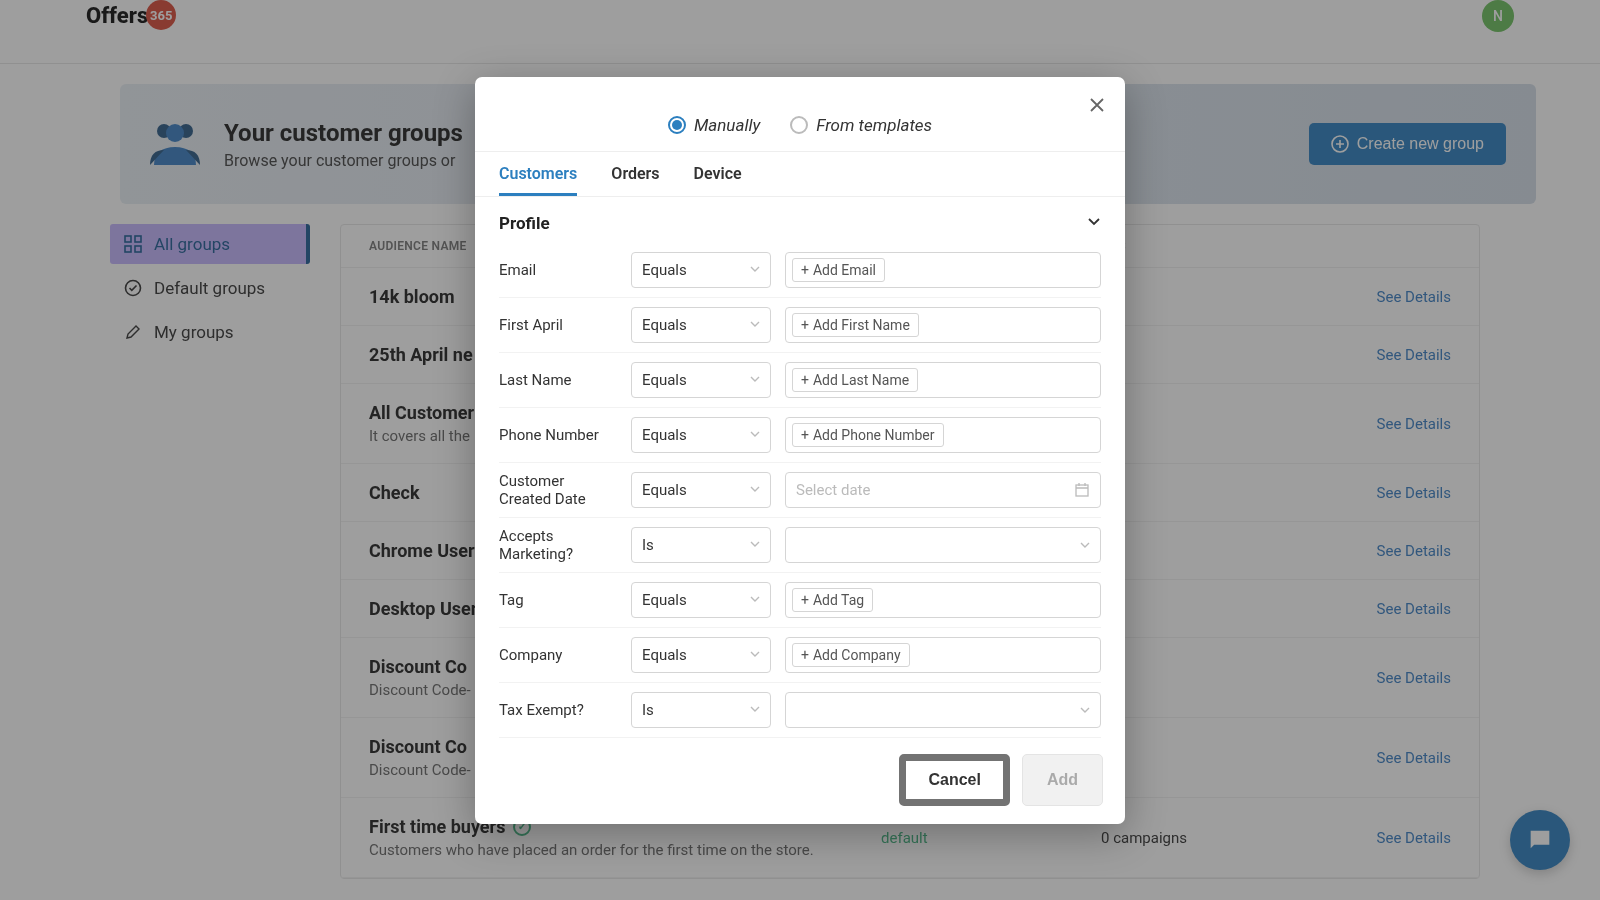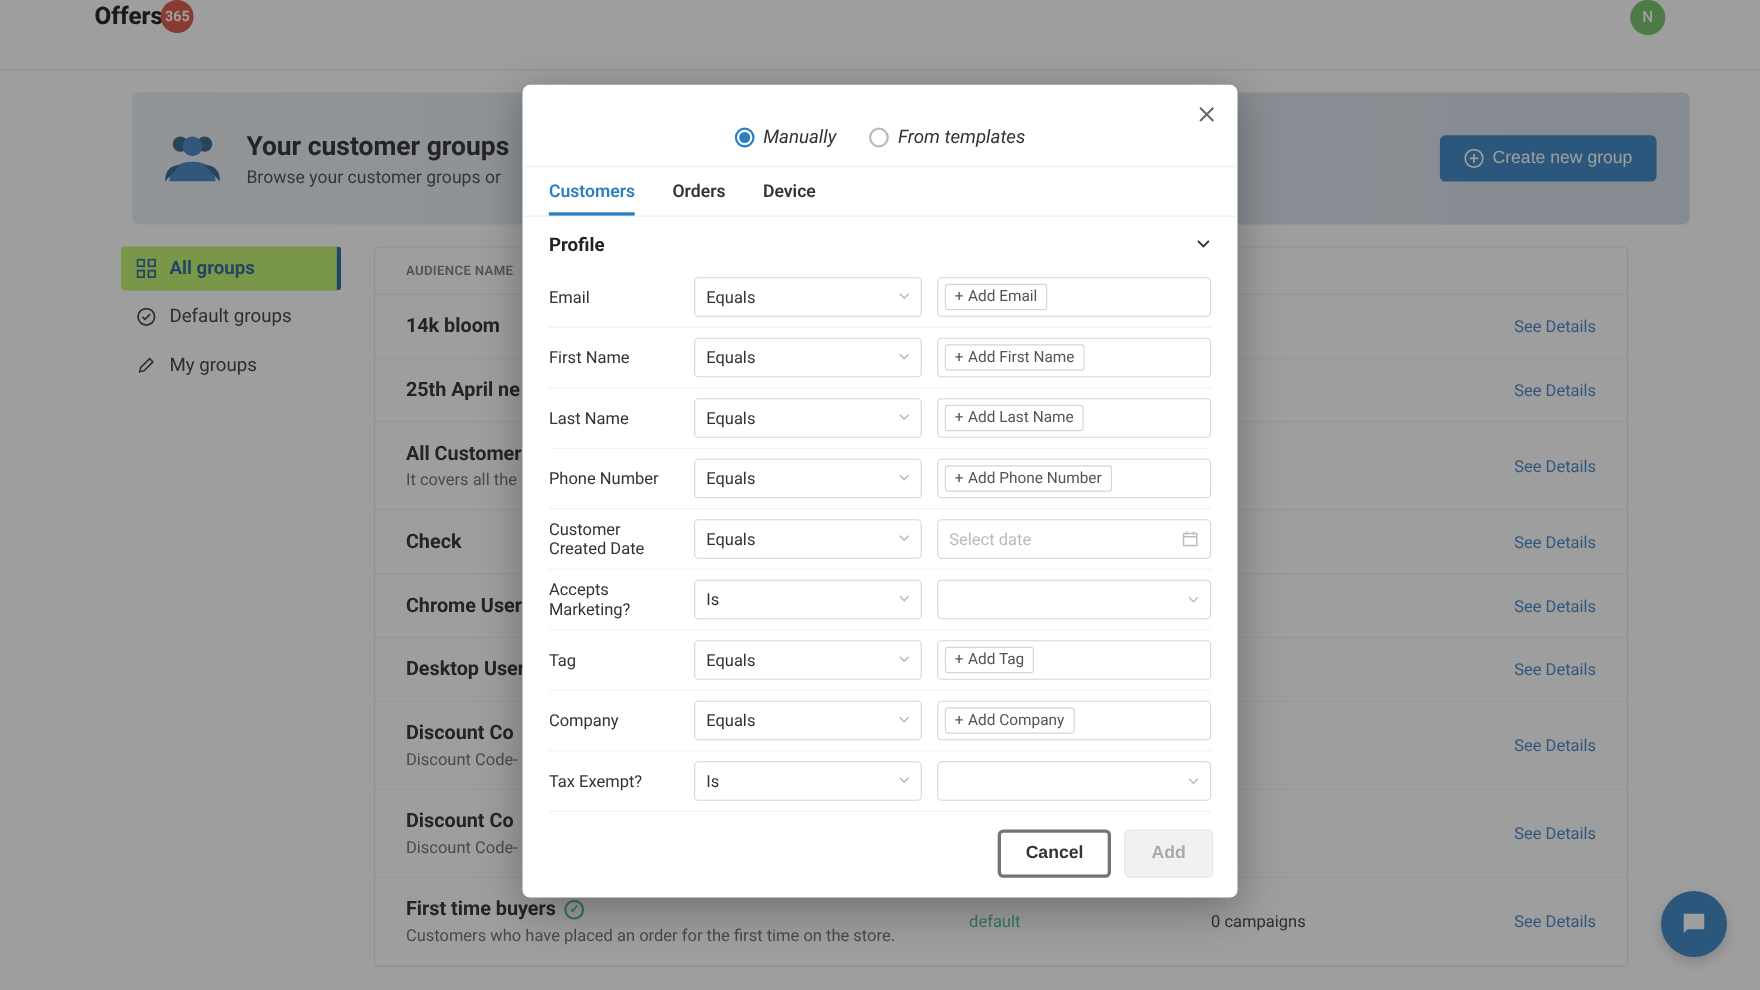--- a/index.html
+++ b/index.html
@@ -17,21 +17,21 @@
 .banner-left { display: flex; align-items: center; gap: 24px; }
 .banner-icon { width: 50px; height: 50px; position: relative; }
 .banner-text h1 { font-size: 24px; font-weight: 700; color: #222; margin-bottom: 4px; }
 .banner-text p { font-size: 16px; color: #444; }
 .btn-primary { background: #2c7fbf; color: #fff; border: none; border-radius: 5px; padding: 12px 22px; font-size: 16px; font-weight: 500; display: flex; align-items: center; gap: 8px; cursor: pointer; }
 
 
 .body { display: flex; margin: 20px 120px 0 110px; gap: 30px; }
 .sidebar { width: 200px; }
 .side-item { display: flex; align-items: center; gap: 12px; padding: 10px 14px; font-size: 17px; color: #333; border-radius: 3px; cursor: pointer; margin-bottom: 4px; }
-.side-item.active { background: #bef264; color: #1f5e96; border-right: 4px solid #1f5e96; font-weight: 700; }
+.side-item.active { background: #c4b5fd; color: #1f5e96; border-right: 4px solid #1f5e96; font-weight: 400; }
 .side-item .icn { width: 18px; height: 18px; }
 
 
 .table { flex: 1; border: 1px solid #e6e6e6; border-radius: 4px; background: #fff; }
 .thead { display: flex; padding: 14px 28px; font-size: 12px; font-weight: 600; color: #777; letter-spacing: 0.3px; border-bottom: 1px solid #eee; }
 .th1 { flex: 1; }
 .th2 { width: 220px; }
 .th3 { width: 200px; }
 .th4 { width: 150px; }
 .trow { display: flex; align-items: center; padding: 18px 28px; border-bottom: 1px solid #f0f0f0; }
@@ -61,30 +61,30 @@
 .mtab { font-size: 16px; font-weight: 600; color: #333; padding-bottom: 10px; cursor: pointer; }
 .mtab.active { color: #2c7fbf; border-bottom: 3px solid #2c7fbf; }
 
 .modal-body { padding: 0 24px; }
 .section-hd { display: flex; justify-content: space-between; align-items: center; padding: 16px 0 10px 0; }
 .section-hd h3 { font-size: 17px; font-weight: 700; color: #222; }
 .chev { font-size: 16px; color: #333; cursor:pointer;}
 
 .frow { display: flex; align-items: center; gap: 14px; min-height: 55px; border-bottom: 1px solid #f2f2f2; padding: 9px 0;}
 .frow .flbl { width: 118px; font-size: 15px; color: #333;}
-.select { width: 207px; height: 36px; border: 1px solid #d5d5d5; border-radius: 4px; background: #fff; display: flex; align-items: center; justify-content: space-between; padding: 0 10px; font-size: 15px; color: #333; cursor: pointer; }
+.select { width: 140px; height: 36px; border: 1px solid #d5d5d5; border-radius: 4px; background: #fff; display: flex; align-items: center; justify-content: space-between; padding: 0 10px; font-size: 15px; color: #333; cursor: pointer; }
 .select .ar { color: #bbb; font-size: 12px; }
 .tagbox { flex: 1; min-height: 36px; border: 1px solid #d5d5d5; border-radius: 4px; display: flex; align-items: center; padding: 3px 6px; }
 .tag-chip { border: 1px solid #d5d5d5; border-radius: 3px; padding: 3px 8px; font-size: 14px; color: #555; display: inline-flex; align-items: center; gap: 4px; cursor: pointer; }
 .tag-chip .plus { font-size: 14px; }
 .datebox { flex: 1; height: 36px; border: 1px solid #d5d5d5; border-radius: 4px; display: flex; align-items: center; justify-content: space-between; padding: 0 10px; color: #bbb; font-size: 15px; }
 .valselect { flex: 1; height: 36px; border: 1px solid #d5d5d5; border-radius: 4px; display: flex; align-items: center; justify-content: flex-end; padding: 0 10px; color: #bbb; font-size: 12px; cursor:pointer;}
 
 .modal-ft { display: flex; justify-content: flex-end; gap: 12px; padding: 16px 22px 18px 22px; }
-.btn-outline { background: #fff; border: 3px solid #737373; border-radius: 5px; padding: 10px 22px; font-size: 16px; font-weight: 600; color: #333; cursor: pointer; }
+.btn-outline { background: #fff; border: 7px solid #737373; border-radius: 5px; padding: 10px 22px; font-size: 16px; font-weight: 600; color: #333; cursor: pointer; }
 .btn-add { background: #f1f1f1; border: 1px solid #e4e4e4; color: #aaa; border-radius: 5px; padding: 10px 24px; font-size: 16px; font-weight: 600; cursor: not-allowed; }
 
 
 .chat { position: absolute; right: 30px; bottom: 30px; width: 60px; height: 60px; border-radius: 50%; background: #2c7fbf; display: flex; align-items: center; justify-content: center; box-shadow: 0 4px 12px rgba(0,0,0,0.2); cursor:pointer;}
 .chat svg { width: 28px; height: 28px; fill: #fff; }
 
 
 .people-svg { width:50px; height:46px; }
 </style>
 </head>
@@ -288,21 +288,21 @@
               <span>Equals</span>
               <span class="ar"><svg width="10" height="10" viewBox="0 0 10 10">
                   <path d="M1 3l4 4 4-4" fill="none" stroke="#bbb" stroke-width="1.4"></path>
                 </svg></span>
             </div>
             <div class="tagbox">
               <span class="tag-chip"><span class="plus">+</span> Add Email</span>
             </div>
           </div>
           <div class="frow">
-            <div class="flbl">First Name</div>
+            <div class="flbl">First April</div>
             <div class="select">
               <span>Equals</span>
               <span class="ar"><svg width="10" height="10" viewBox="0 0 10 10">
                   <path d="M1 3l4 4 4-4" fill="none" stroke="#bbb" stroke-width="1.4"></path>
                 </svg></span>
             </div>
             <div class="tagbox">
               <span class="tag-chip"><span class="plus">+</span> Add First Name</span>
             </div>
           </div>

